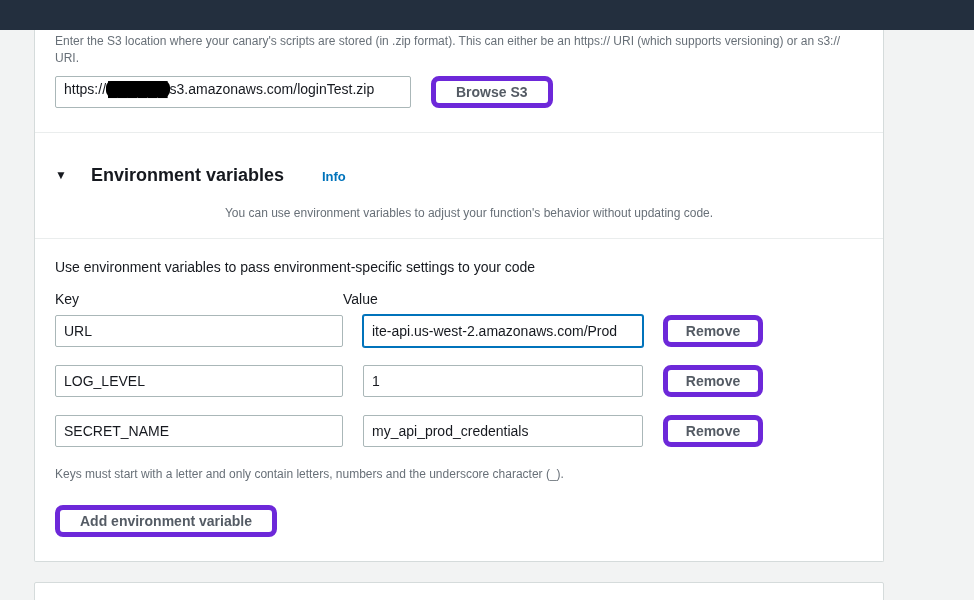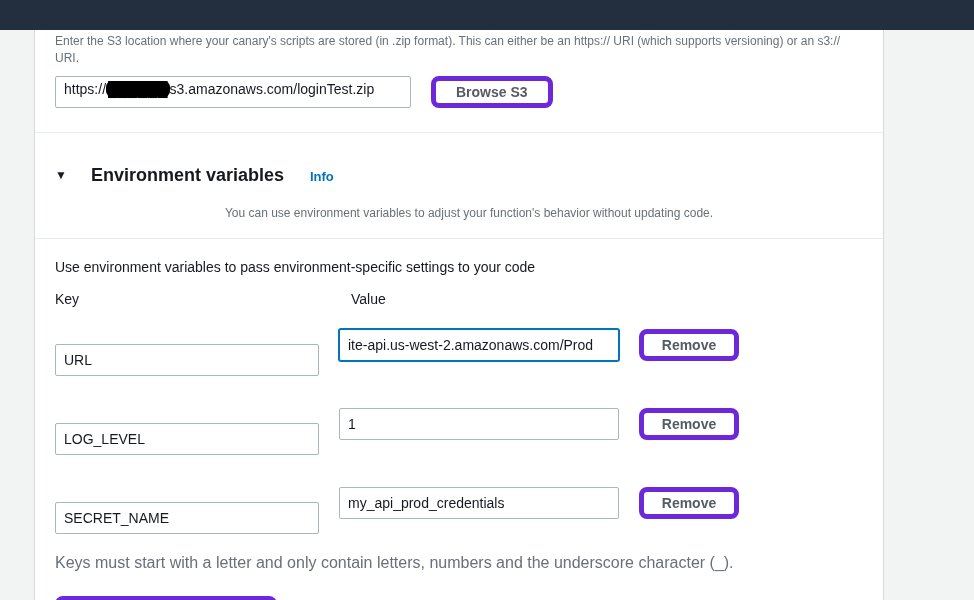--- a/index.html
+++ b/index.html
@@ -104,55 +104,55 @@
     font-size: 18px;
     font-weight: 700;
     color: #16191f;
     margin: 16px;
   }
   .info-link {
     color: #0073bb;
     font-size: 13px;
     font-weight: 700;
     text-decoration: none;
-    margin-left: 2px;
+    margin-left: 14px;
   }
   .section-sub {
     font-size: 12px;
     color: #687078;
     padding: 2px 20px 18px 40px;
     text-align: center;
   }
   .env-intro {
     padding: 20px 20px 16px 20px;
     font-size: 14px;
     color: #16191f;
   }
   .kv-head {
     display: flex;
     padding: 0 20px 4px 20px;
-    gap: 16px;
+    gap: 8px;
   }
   .kv-head .kh-key { width: 280px; font-size: 14px; }
   .kv-head .kh-val { width: 280px; font-size: 14px; }
   .kv-row {
     display: flex;
     align-items: center;
     gap: 20px;
     padding: 4px 20px 14px 20px;
   }
-  .kv-key { width: 264px; margin-top: 29px; }
+  .kv-key { width: 288px; }
   .kv-val { width: 280px; }
   .kv-val.focused {
     border-color: #0073bb;
     box-shadow: 0 0 0 1px #0073bb;
   }
   .remove-btn { width: 100px; padding: 0 8px; }
   .env-helper {
-    font-size: 16px;
+    font-size: 12px;
     color: #687078;
     padding: 6px 20px 24px 20px;
   }
   .add-row {
     padding: 0 20px 24px 20px;
   }
   .add-btn { font-weight: 700; }
   .mask {
     display: inline-block;
     background: #000;

